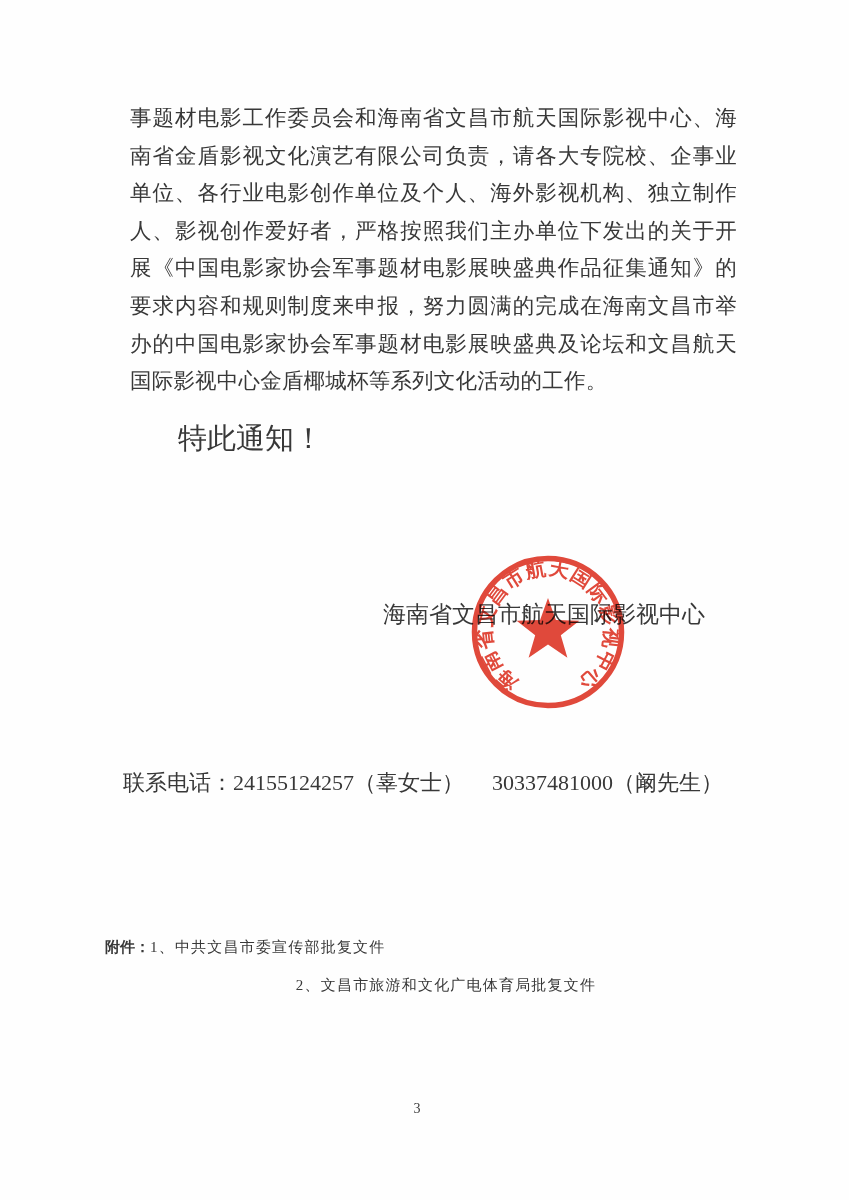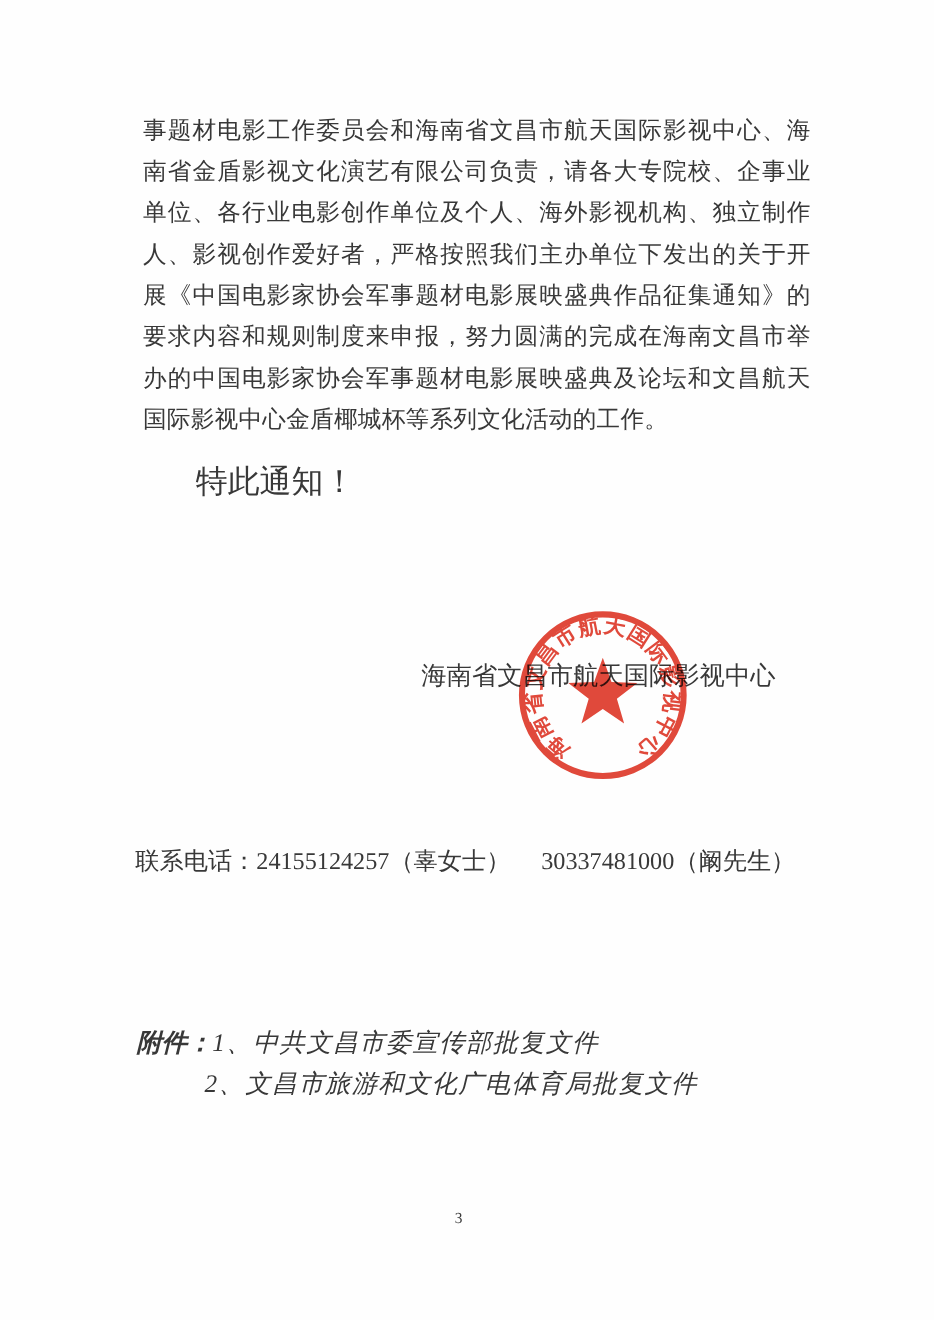--- a/index.html
+++ b/index.html
@@ -48,34 +48,33 @@
     position: absolute;
     left: 123px;
     top: 768px;
     font-size: 22px;
     line-height: 30px;
     white-space: nowrap;
   }
   .contact-phone-1 { margin-right: 28px; }
   .attachments-block {
     position: absolute;
-    left: 124px;
+    left: 105px;
     top: 928px;
     width: 620px;
-    font-size: 23px;
+    font-size: 15px;
     line-height: 38px;
     letter-spacing: 1.2px;
-    font-style: italic;
   }
   .attachments-label {
     font-weight: bold;
     font-family: "Liberation Sans", "DejaVu Sans", sans-serif;
     letter-spacing: 0;
   }
-  .attachment-line-2 { padding-left: 62px; }
+  .attachment-line-2 { padding-left: 62px; text-align: center; }
   .attachment-line-3 {
     text-indent: 64px;
     word-break: break-all;
   }
   .official-seal {
     position: absolute;
     left: 433px;
     top: 517px;
     width: 230px;
     height: 230px;

